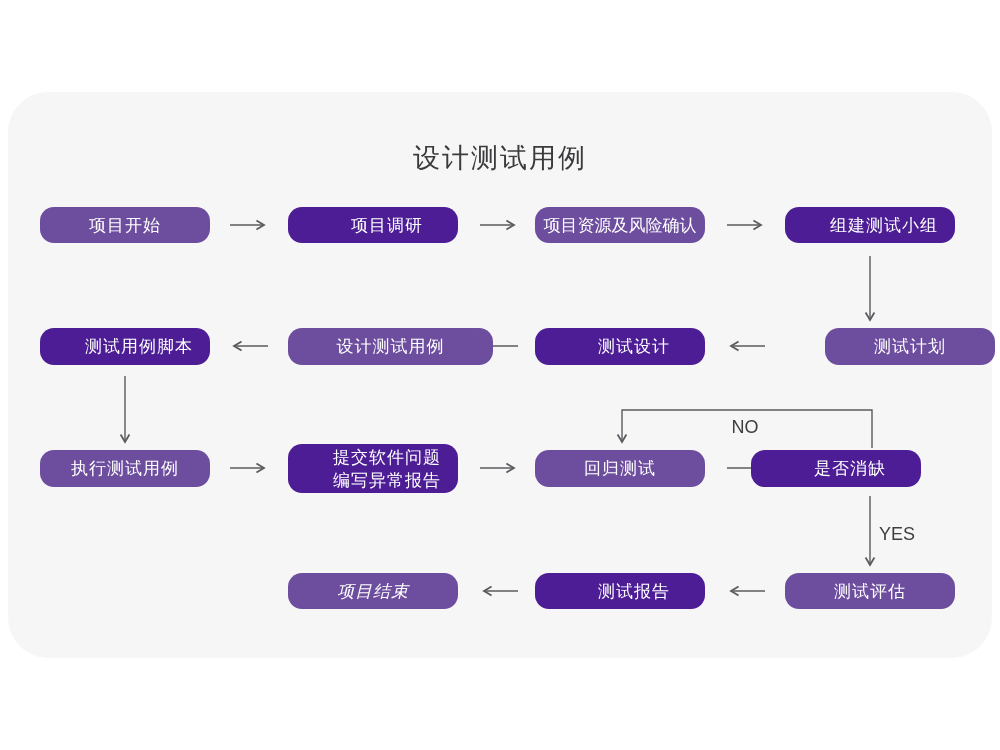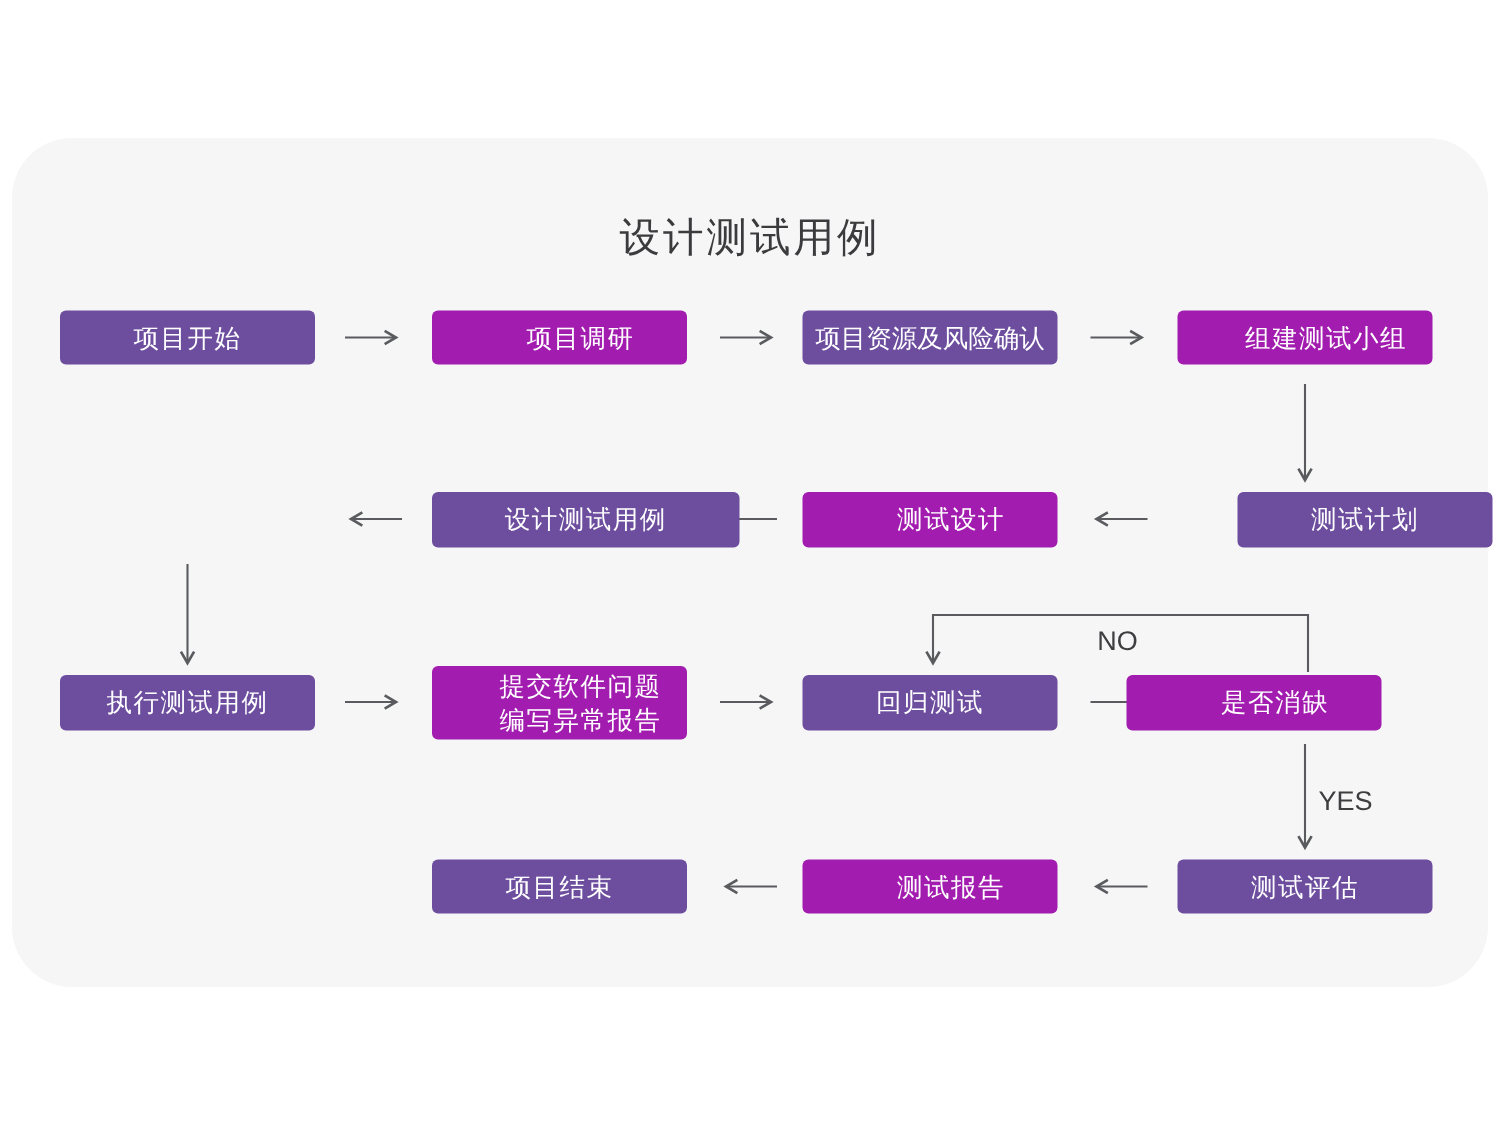--- a/index.html
+++ b/index.html
@@ -27,31 +27,31 @@
     letter-spacing: 2px;
     font-weight: 500;
     color: #3b3b3d;
   }
 
   .node {
     position: absolute;
     display: flex;
     align-items: center;
     justify-content: center;
-    border-radius: 4px;
+    border-radius: 14px;
     color: #ffffff;
     font-size: 17px;
     letter-spacing: 1px;
     text-align: center;
     line-height: 23px;
     white-space: pre-line;
     box-sizing: border-box;
   }
   .node--purple { background: #6c4d9e; }
-  .node--gray   { background: #a21caf; padding-left: 28px; }
+  .node--gray   { background: #4c1d95; padding-left: 28px; }
 
   svg.connectors {
     position: absolute;
     left: 0; top: 0;
     width: 1000px; height: 750px;
     pointer-events: none;
   }
   .branch-label {
     font-size: 18px;
     fill: #3e3e40;
@@ -103,24 +103,25 @@
   </svg>
 
   <div class="node node--purple" style="left:40px;  top:207px; width:170px; height:36px;">项目开始</div>
   <div class="node node--gray" style="left:288px; top:207px; width:170px; height:36px;">项目调研</div>
   <div class="node node--purple" style="left:535px; top:207px; width:170px; height:36px; letter-spacing:0;">项目资源及风险确认</div>
   <div class="node node--gray" style="left:785px; top:207px; width:170px; height:36px;">组建测试小组</div>
 
   <div class="node node--purple" style="left:785px; top:328px; width:170px; height:37px;margin-left:40px;">测试计划</div>
   <div class="node node--gray" style="left:535px; top:328px; width:170px; height:37px;">测试设计</div>
   <div class="node node--purple" style="left:288px; top:328px; width:205px; height:37px;">设计测试用例</div>
+  <div class="node node--gray" style="left:40px;  top:328px; width:170px; height:37px;">测试用例脚本</div>
 
   <div class="node node--purple" style="left:40px;  top:450px; width:170px; height:37px;">执行测试用例</div>
   <div class="node node--gray" style="left:288px; top:444px; width:170px; height:49px;">提交软件问题
 编写异常报告</div>
   <div class="node node--purple" style="left:535px; top:450px; width:170px; height:37px;">回归测试</div>
   <div class="node node--gray" style="left:751px; top:450px; width:170px; height:37px;">是否消缺</div>
 
   <div class="node node--gray" style="left:535px; top:573px; width:170px; height:36px;">测试报告</div>
   <div class="node node--purple" style="left:785px; top:573px; width:170px; height:36px;">测试评估</div>
-  <div class="node node--purple" style="left:288px; top:573px; width:170px; height:36px;">项目结束</div>
+  <div class="node node--purple" style="left:288px; top:573px; width:170px; height:36px;font-style:italic;">项目结束</div>
 
 </div>
 
 </body></html>

